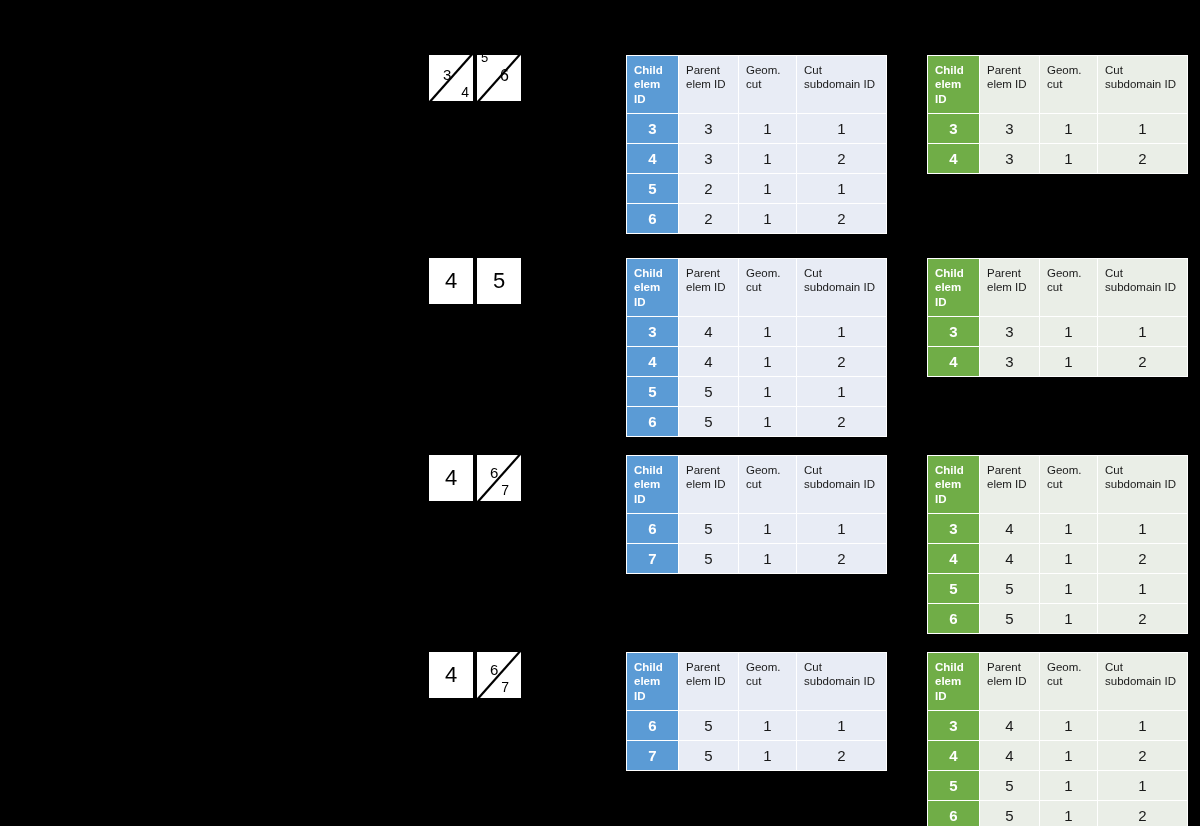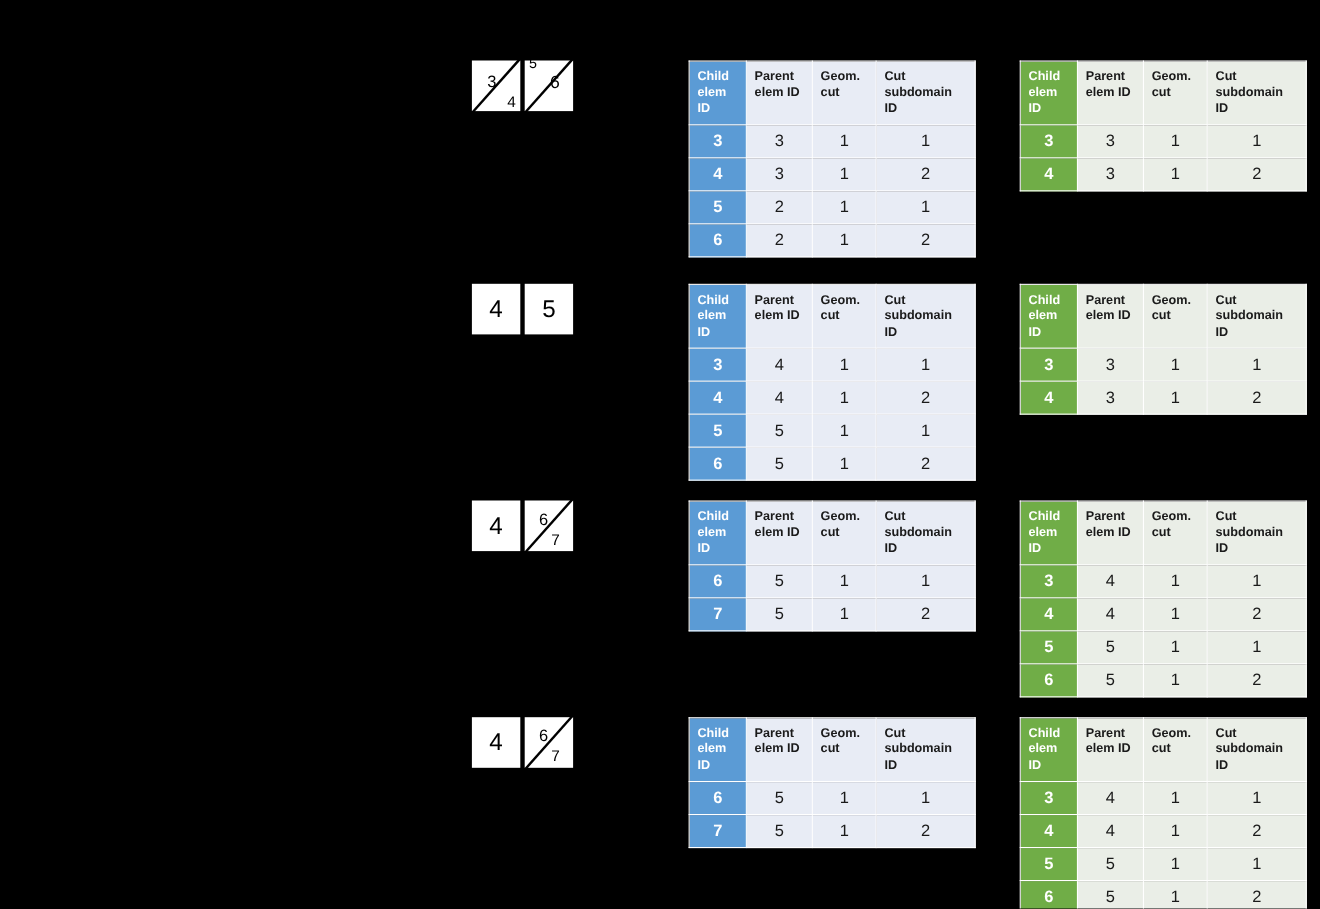--- a/index.html
+++ b/index.html
@@ -79,21 +79,21 @@
     table-layout: fixed;
     font-family: "Liberation Sans", sans-serif;
   }
   .tbl th, .tbl td {
     border: 1px solid #ffffff;
     padding: 0;
     margin: 0;
   }
   .tbl thead th {
     font-size: 11.5px;
-    font-weight: bold;
+    font-weight: normal;
     text-align: left;
     vertical-align: top;
     padding: 7px 6px 7px 7px;
     line-height: 1.25;
     color: #1a1a1a;
   }
   .tbl tbody td {
     font-size: 15px;
     text-align: center;
     height: 29px;

